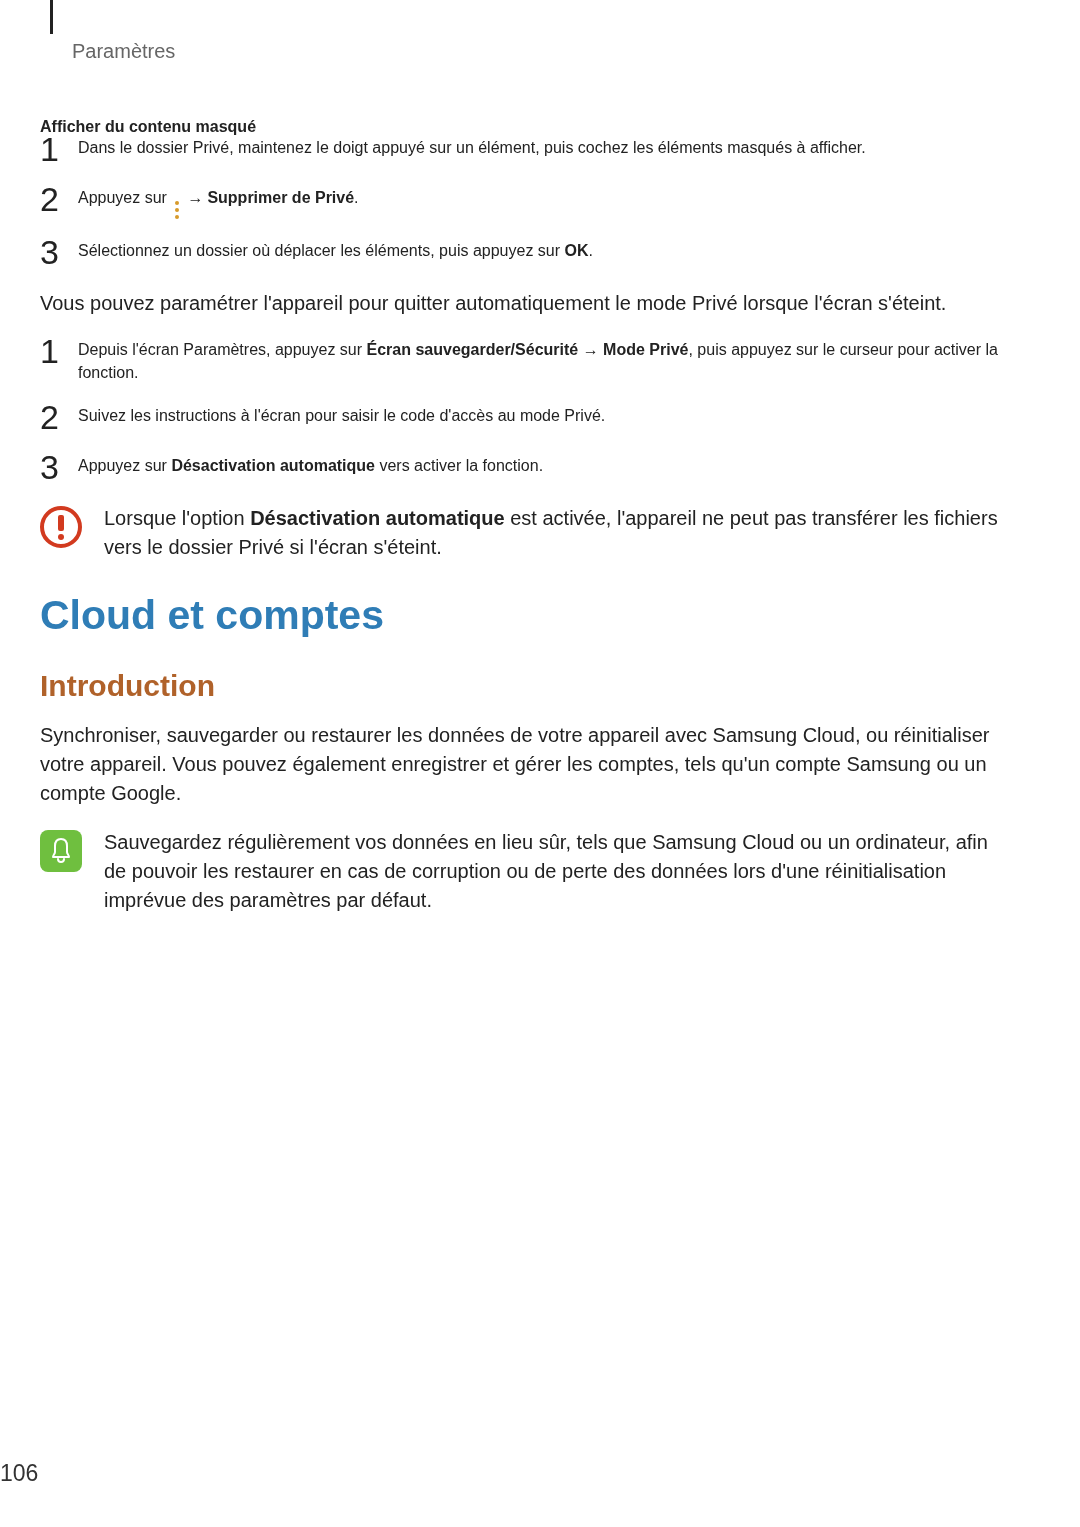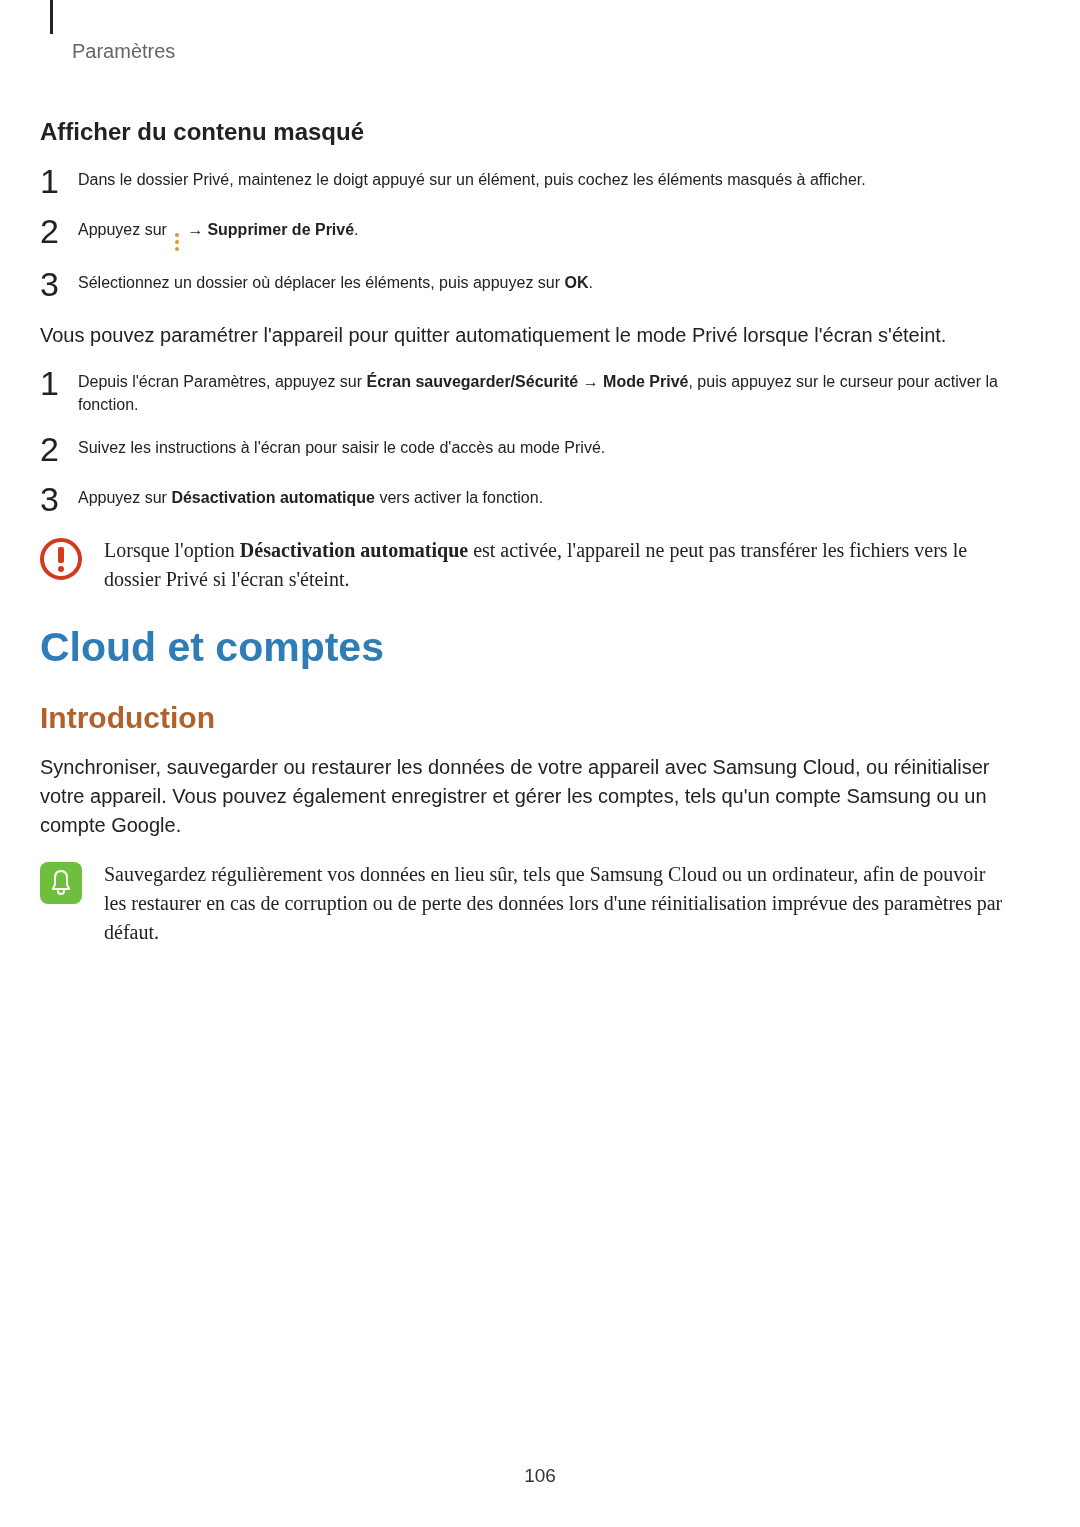--- a/index.html
+++ b/index.html
@@ -22,24 +22,23 @@
     height: 34px;
     background: #222;
   }
   .breadcrumb {
     font-size: 20px;
     color: #666;
     margin-left: 32px;
     margin-bottom: 55px;
   }
   .sub-heading {
-    font-size: 24px;
-    font-weight: 600;
-    color: #222;
-    margin-bottom: 22px;
+    font-size: 16px;
+    font-weight: 600;
+    color: #222;
   }
   .mid-heading {
     font-size: 24px;
     font-weight: 600;
     color: #222;
     margin: 32px 0 18px 0;
   }
   .body-text {
     font-size: 20px;
     color: #222;
@@ -80,21 +79,20 @@
     width: 4px;
     height: 4px;
     border-radius: 50%;
     background: #d79a2b;
   }
   .callout {
     display: flex;
     align-items: flex-start;
     margin-top: 12px;
     margin-bottom: 30px;
-    font-family: Liberation Serif, serif;
   }
   .callout-icon {
     width: 44px;
     min-width: 44px;
     margin-right: 20px;
     margin-top: 2px;
   }
   .callout-text {
     font-size: 20px;
     line-height: 1.45;
@@ -132,22 +130,22 @@
   .subsection-title {
     font-size: 30px;
     font-weight: 600;
     color: #b0622a;
     margin-bottom: 18px;
   }
   .page-number {
     position: absolute;
     bottom: 40px;
     left: 0; right: 0;
-    text-align: center;
-    font-size: 19px;
+    text-align: left;
+    font-size: 23px;
     color: #333;
   }
 </style>
 </head>
 <body>
 
 <div class="side-marker"></div>
 
 <div class="page">
 

